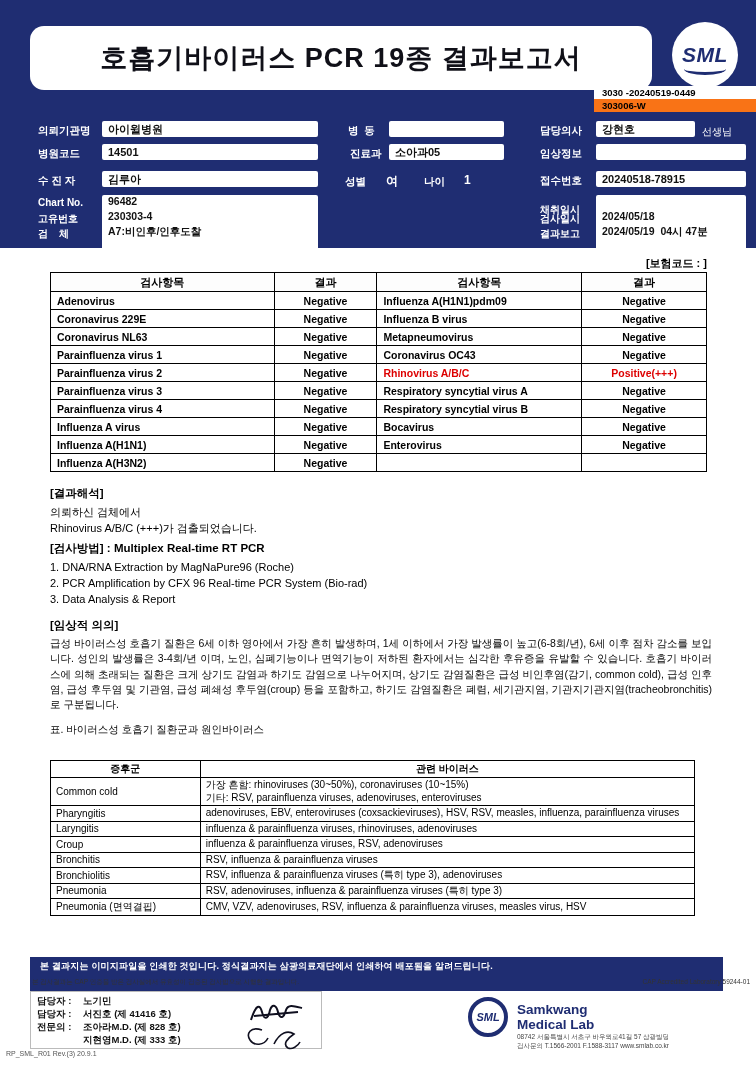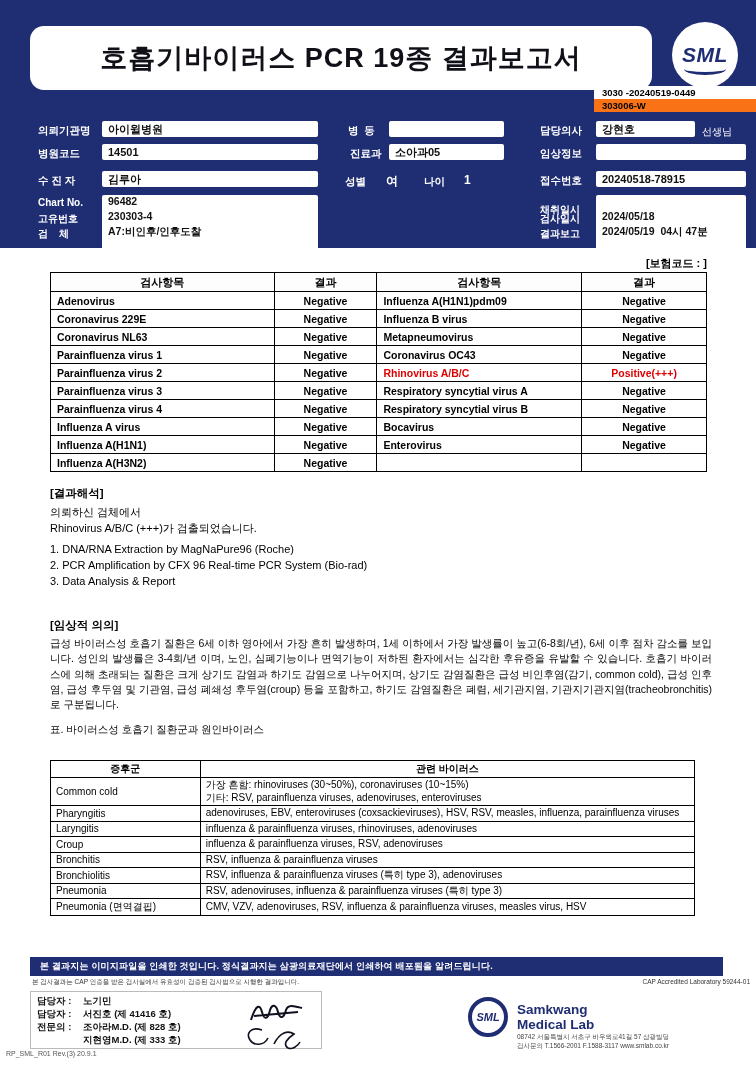--- a/index.html
+++ b/index.html
@@ -47,21 +47,21 @@
   .sec-title { font-size:11.5px; font-weight:bold; margin-bottom:3px; }
   .sec-line { font-size:11px; line-height:16px; }
   .sec-text { font-size:10.5px; line-height:15.3px; text-align:justify; color:#050505; }
   .tbl-caption { position:absolute; top:723px; left:50px; font-size:10.5px; color:#050505; }
   .disease { position:absolute; top:760px; left:50px; width:645px; }
   .disease th, .disease td { border:1px solid #000; padding:1px 5px; font-size:10px; }
   .disease th { font-weight:bold; text-align:center; height:15px; }
   .disease td.syn { width:152px; }
   .disease td.vir { white-space:pre-line; line-height:12.5px; }
   
-  .foot-bar { position:absolute; top:957px; left:30px; width:693px; height:19px; background:#1f2d72;
+  .foot-bar { position:absolute; top:957px; left:30px; width:693px; height:34px; background:#1f2d72;
     color:#fff; font-size:9px; font-weight:bold; line-height:19px; padding-left:10px; letter-spacing:0.2px; white-space:nowrap; overflow:hidden; }
   .cap-line { position:absolute; top:978px; left:32px; width:718px; display:flex;
     justify-content:space-between; font-size:6.5px; color:#333; }
   .staff-box { position:absolute; top:991px; left:30px; width:292px; height:58px;
     border:1px solid #bbb; padding:3px 6px; display:flex; flex-direction:column; gap:1px; background:#fff; }
   .staff-row { display:flex; font-size:9.5px; font-weight:bold; line-height:12px; color:#111; }
   .staff-row .slabel { width:46px; white-space:pre; }
   .sig { position:absolute; z-index:2; }
   .foot-logo { position:absolute; top:997px; left:468px; display:flex; gap:9px; align-items:center; }
   .foot-circle { width:40px; height:40px; border:4px solid #1f2d72; border-radius:50%; background:#fff;
@@ -205,20 +205,21 @@
   </tbody>
     </table>
 
   <div class="section" style="top:486px;">
     <div class="sec-title">[결과해석]</div>
     <div class="sec-line">의뢰하신 검체에서</div>
     <div class="sec-line">Rhinovirus A/B/C (+++)가 검출되었습니다.</div>
   </div>
 
   <div class="section" style="top:541px;">
+    <div class="sec-title">[검사방법] : Multiplex Real-time RT PCR</div>
     <div class="sec-line">1. DNA/RNA Extraction by MagNaPure96 (Roche)</div>
     <div class="sec-line">2. PCR Amplification by CFX 96 Real-time PCR System (Bio-rad)</div>
     <div class="sec-line">3. Data Analysis &amp; Report</div>
   </div>
 
   <div class="section" style="top:618px;">
     <div class="sec-title">[임상적 의의]</div>
     <div class="sec-text">급성 바이러스성 호흡기 질환은 6세 이하 영아에서 가장 흔히 발생하며, 1세 이하에서 가장 발생률이 높고(6-8회/년), 6세 이후 점차 감소를 보입니다. 성인의 발생률은 3-4회/년 이며, 노인, 심폐기능이나 면역기능이 저하된 환자에서는 심각한 후유증을 유발할 수 있습니다. 호흡기 바이러스에 의해 초래되는 질환은 크게 상기도 감염과 하기도 감염으로 나누어지며, 상기도 감염질환은 급성 비인후염(감기, common cold), 급성 인후염, 급성 후두염 및 기관염, 급성 폐쇄성 후두염(croup) 등을 포함하고, 하기도 감염질환은 폐렴, 세기관지염, 기관지기관지염(tracheobronchitis)로 구분됩니다.</div>
   </div>
 

